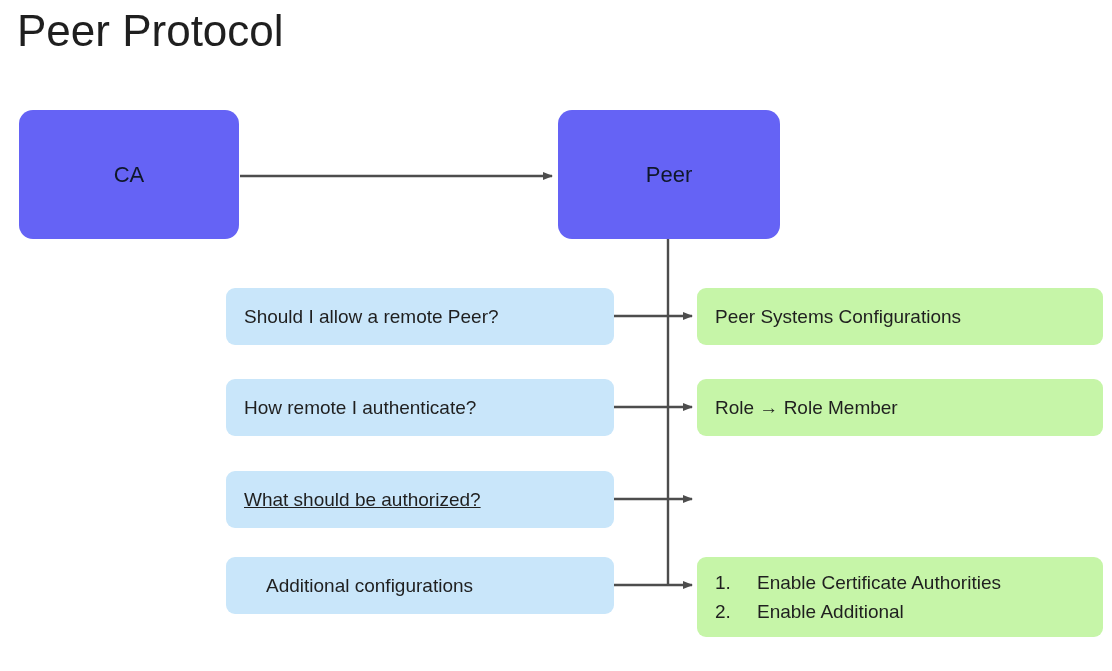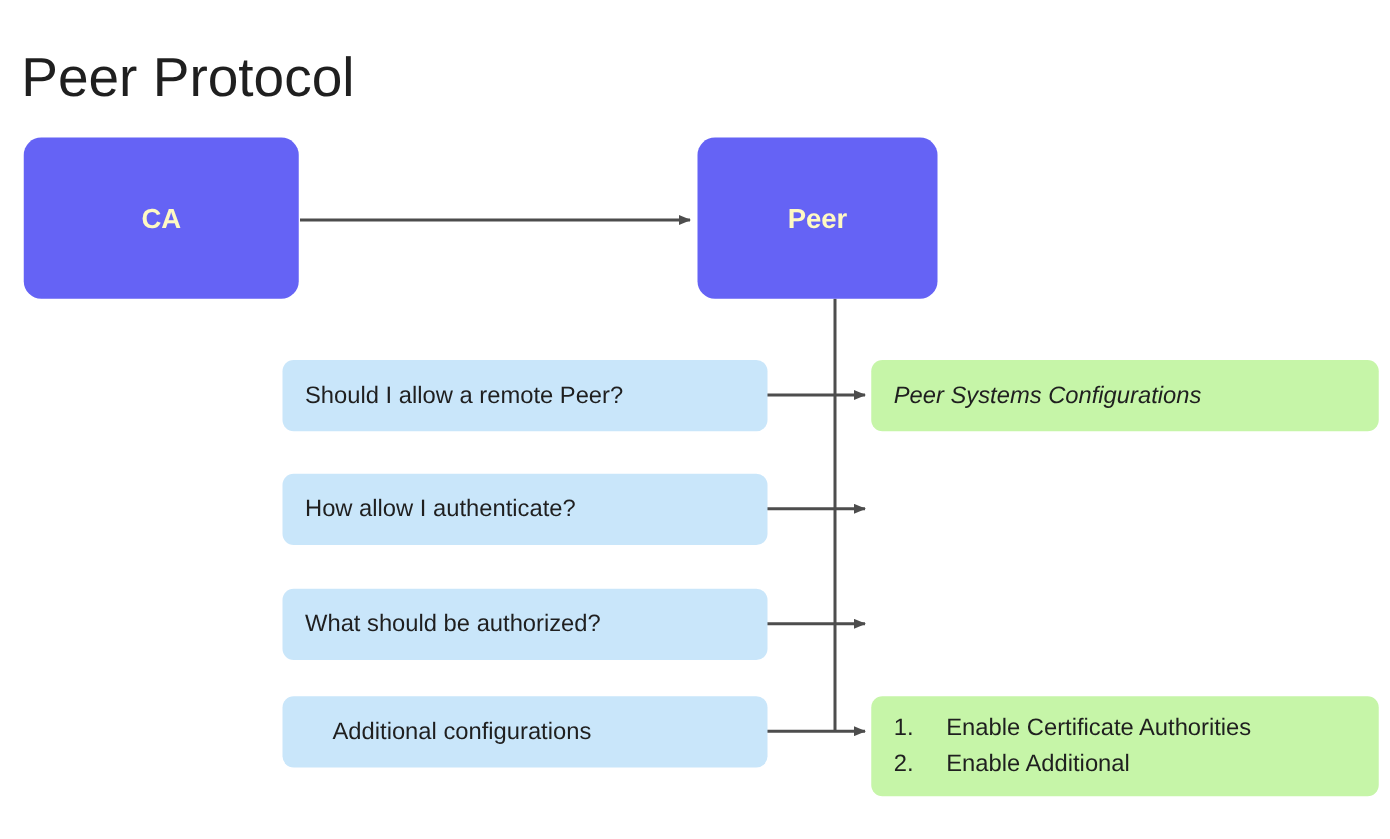--- a/index.html
+++ b/index.html
@@ -19,36 +19,34 @@
   }
   #title {
     position: absolute;
     left: 17px;
     top: 2px;
     font-size: 44px;
     line-height: 58px;
     color: #1f1f1f;
     letter-spacing: 0px;
     white-space: nowrap;
-    margin-top: 32px;
   }
   .node {
     position: absolute;
     box-sizing: border-box;
     display: flex;
     align-items: center;
     border-radius: 10px;
   }
   .node-primary {
     background: #6563F5;
-    color: #fef9c3;
+    color: #0f172a;
     justify-content: center;
     font-size: 22px;
     border-radius: 14px;
-    font-weight: bold;
   }
   .node-question {
     background: #C9E6FA;
     color: #1f1f1f;
     font-size: 19px;
     padding-left: 18px;
     border-radius: 9px;
     margin-left: 28px;
   }
   .node-answer {
@@ -118,44 +116,47 @@
     <g>
       <circle cx="590" cy="585" r="5.5" fill="#4d4d4d"></circle>
       <line x1="592" y1="585" x2="692" y2="585" stroke="#4d4d4d" stroke-width="2.4" marker-end="url(#arrowhead)"></line>
     </g>
   </svg>
 
   <div class="node node-primary" style="left:19px; top:110px; width:220px; height:129px;">
     <span>CA</span>
   </div>
 
-  <div class="node node-primary" style="left:558px; top:110px; width:192px; height:129px;">
+  <div class="node node-primary" style="left:558px; top:110px; width:222px; height:129px;">
     <span>Peer</span>
   </div>
 
   <div class="node node-question" style="left:198px; top:288px; width:388px; height:57px;">
     <span>Should I allow a remote Peer?</span>
   </div>
 
   <div class="node node-question" style="left:198px; top:379px; width:388px; height:57px;">
-    <span>How allow I authenticate?</span>
+    <span>How remote I authenticate?</span>
   </div>
 
-  <div class="node node-question" style="left:198px; top:471px; width:388px; height:57px;">
+  <div class="node node-question" style="left:198px; top:471px; width:388px; height:57px;text-decoration:underline;">
     <span>What should be authorized?</span>
   </div>
 
   <div class="node node-question" style="left:198px; top:557px; width:388px; height:57px;padding-left:40px;">
     <span>Additional configurations</span>
   </div>
 
-  <div class="node node-answer" style="left:697px; top:288px; width:406px; height:57px;font-style:italic;">
+  <div class="node node-answer" style="left:697px; top:288px; width:406px; height:57px;">
     <span>Peer Systems Configurations</span>
   </div>
 
+  <div class="node node-answer" style="left:697px; top:379px; width:406px; height:57px;">
+    <span>Role → Role Member</span>
+  </div>
 
 
   <div class="node node-answer" style="left:697px; top:557px; width:406px; height:80px;">
     <div class="answer-list">
       <div class="li">
         <span class="num">1.</span>
         <span>Enable Certificate Authorities</span>
       </div>
       <div class="li">
         <span class="num">2.</span>

